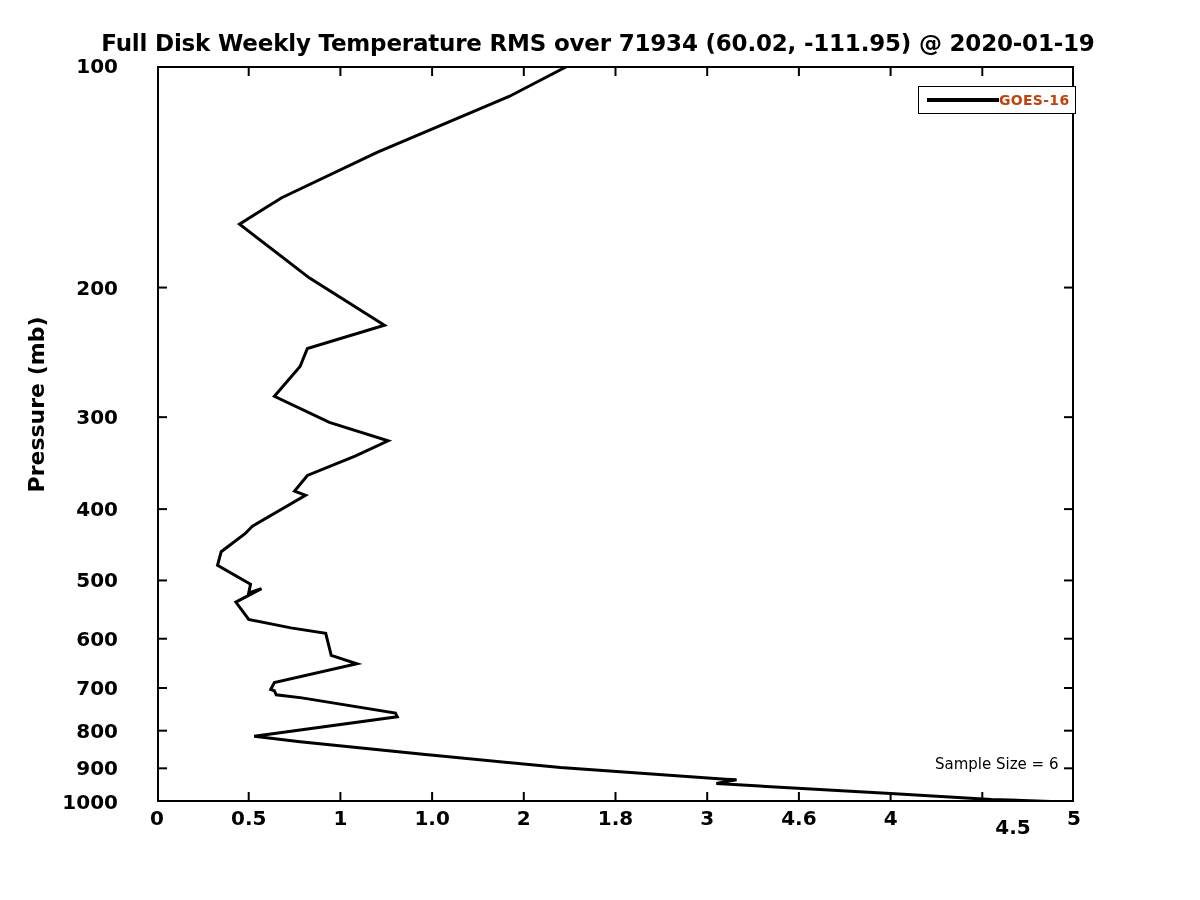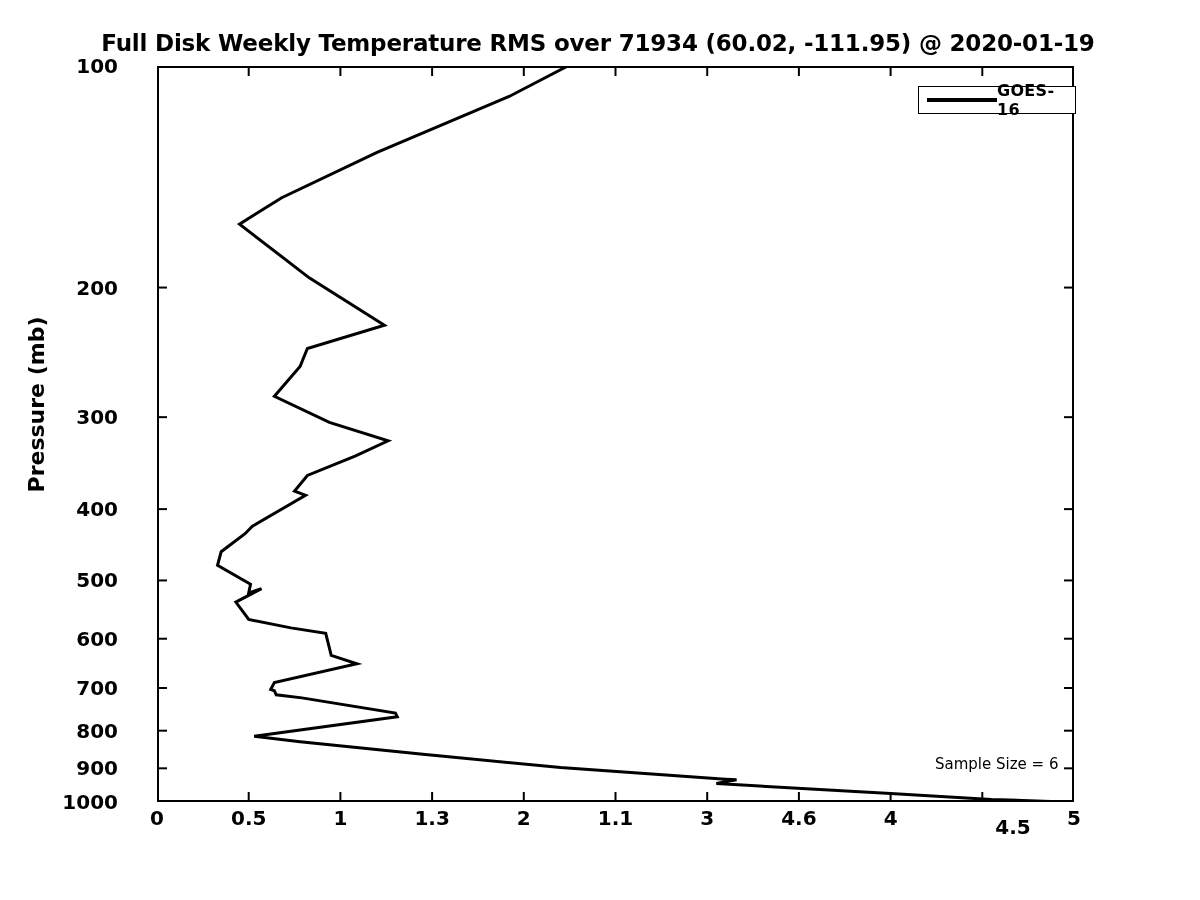--- a/index.html
+++ b/index.html
@@ -35,21 +35,21 @@
   }
   .legend{
     position:absolute;left:918px;top:86px;width:156px;height:26px;
     border:1.5px solid #000;background:#fff;
     display:flex;align-items:center;
   }
   .legend-line{
     display:block;width:72px;height:4px;background:#000;margin-left:8px;
   }
   .legend-text{
-    font-size:16px;font-weight:bold;color:#000000;letter-spacing:0.3px;
+    font-size:14px;font-weight:bold;color:#c2410c;letter-spacing:0.3px;
   }
   .annot{
     position:absolute;left:935px;top:755px;
     font-size:15px;font-weight:normal;color:#000;white-space:nowrap;
   }
   svg{display:block;}
 </style>
 </head>
 <body>
 
@@ -69,23 +69,23 @@
       <div class="tick-label-y" style="top: 638.719px;">600</div>
       <div class="tick-label-y" style="top: 687.992px;">700</div>
       <div class="tick-label-y" style="top: 730.674px;">800</div>
       <div class="tick-label-y" style="top: 768.322px;">900</div>
       <div class="tick-label-y" style="top: 802px;">1000</div>
     </div>
   <div id="xtick-labels">
       <div class="tick-label-x" style="left: 157px;">0</div>
       <div class="tick-label-x" style="left: 248.7px;">0.5</div>
       <div class="tick-label-x" style="left: 340.4px;">1</div>
-      <div class="tick-label-x" style="left: 432.1px;">1.3</div>
+      <div class="tick-label-x" style="left: 432.1px;">1.0</div>
       <div class="tick-label-x" style="left: 523.8px;">2</div>
-      <div class="tick-label-x" style="left: 615.5px;">1.1</div>
+      <div class="tick-label-x" style="left: 615.5px;">1.8</div>
       <div class="tick-label-x" style="left: 707.2px;">3</div>
       <div class="tick-label-x" style="left: 798.9px;">4.6</div>
       <div class="tick-label-x" style="left: 890.6px;">4</div>
       <div class="tick-label-x" style="left: 1013px; margin-top: 9px;">4.5</div>
       <div class="tick-label-x" style="left: 1074px;">5</div>
     </div>
 
   <svg class="plotbox" id="plot-svg" width="917" height="736" viewBox="0 0 917 736">
       <rect x="1" y="1" width="915" height="734" fill="none" stroke="#000" stroke-width="2"></rect>
       <line x1="0" y1="736" x2="0" y2="726" stroke="#000" stroke-width="2"></line>

